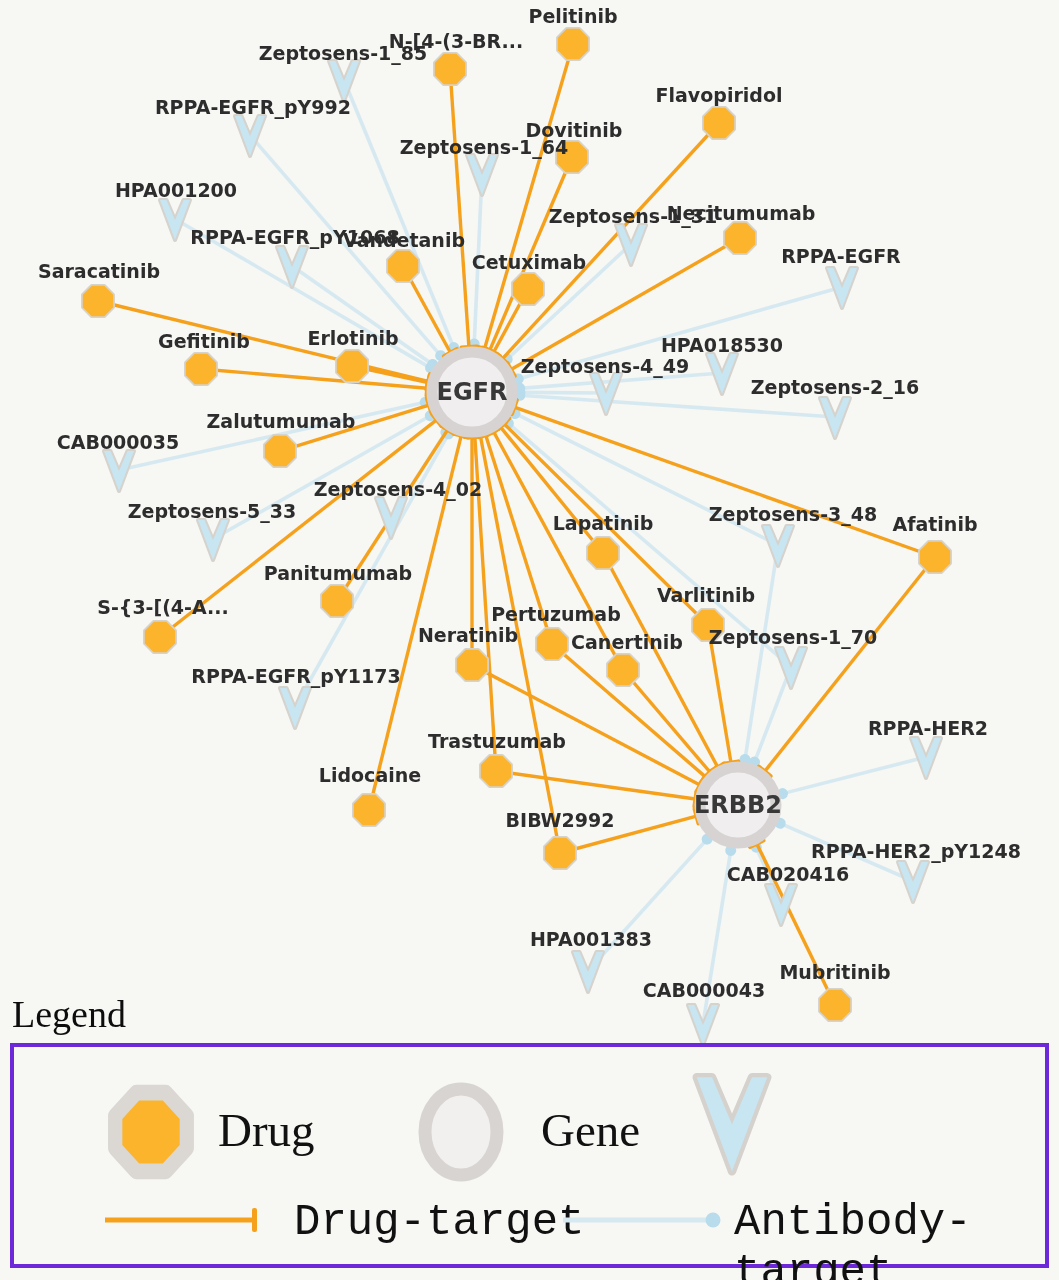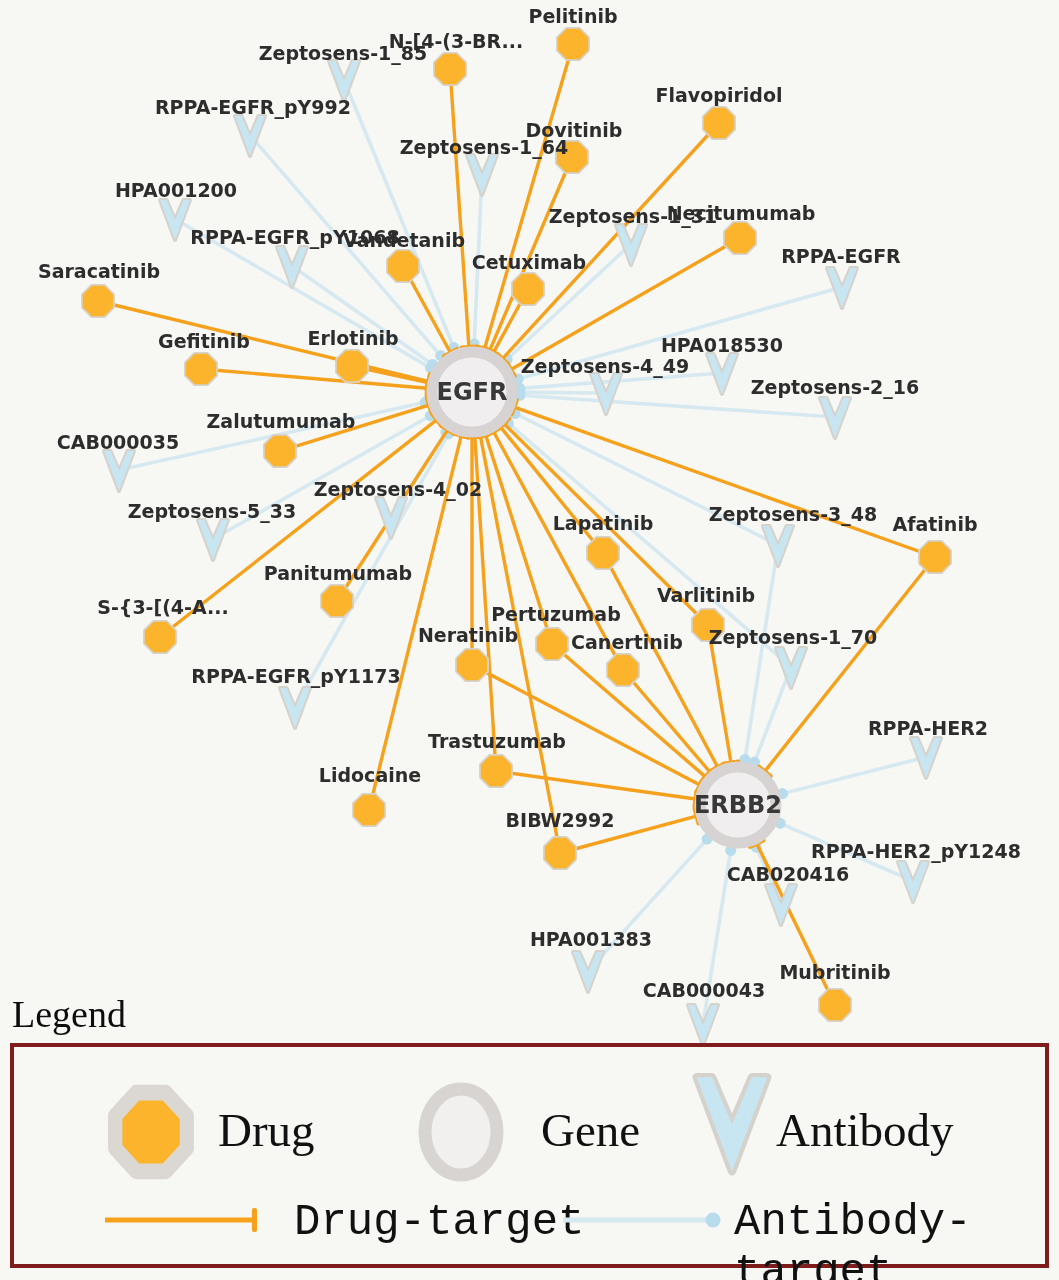--- a/index.html
+++ b/index.html
@@ -4,21 +4,21 @@
 <style>
   html,body{margin:0;padding:0;background:#f7f7f4;}
   #stage{position:relative;width:1059px;height:1280px;background:#f7f7f4;overflow:hidden;
          font-family:"DejaVu Sans",sans-serif;}
   #net{position:absolute;left:0;top:0;}
   .node-label{font-family:"DejaVu Sans",sans-serif;font-weight:bold;font-size:19px;fill:#2d2d2d;}
   .gene-label{font-family:"DejaVu Sans",sans-serif;font-weight:bold;font-size:24px;fill:#383838;}
   .legend-title{position:absolute;left:12px;top:992px;font-family:"Liberation Serif",serif;
                 font-weight:normal;font-size:38px;color:#0d0d0d;}
   .legend-box{position:absolute;left:10px;top:1043px;width:1031px;height:217px;
-              border:4px solid #7f1d1d;background:#f7f7f4;}
+              border:4px solid #6d28d9;background:#f7f7f4;}
   .legend-box .item-label{position:absolute;font-family:"Liberation Serif",serif;font-size:47px;color:#111;}
   .legend-box .edge-label{position:absolute;font-family:Liberation Mono, monospace;font-size:44px;color:#111;margin-left:8px;}
   .licon{position:absolute;}
 </style>
 </head>
 <body>
 
 <div id="stage">
 
   <svg id="net" width="1059" height="1280" viewBox="0 0 1059 1280">
@@ -290,21 +290,20 @@
     <svg class="licon" style="left:392px;top:26px" width="110" height="118" viewBox="-55 -59 110 118">
       <ellipse cx="0" cy="0" rx="36" ry="43" fill="#f2f0ef" stroke="#d8d4d2" stroke-width="13"></ellipse>
     </svg>
     <div class="item-label" style="left:527px;top:56px">Gene</div>
 
     <svg class="licon" style="left:668px;top:18px" width="100" height="126" viewBox="-50 -57 100 126">
       <g transform="scale(2.35)">
         <path d="M -15 -19 L 0 21 L 15 -19 L 8.5 -19 L 0 1 L -8.5 -19 Z" fill="#c8e5f2" stroke="#d5d1cc" stroke-width="3.6" stroke-linejoin="round" style="paint-order:stroke"></path>
       </g>
     </svg>
-    <div class="item-label" style="left:762px;top:56px">Antibody</div>
 
     <svg class="licon" style="left:88px;top:158px" width="175" height="30" viewBox="0 0 175 30">
       <line x1="3" y1="15" x2="152" y2="15" stroke="#F5A11C" stroke-width="5"></line>
       <rect x="150" y="3" width="5" height="24" rx="2" fill="#F5A11C"></rect>
     </svg>
     <div class="edge-label" style="left:272px;top:150px">Drug-target</div>
 
     <svg class="licon" style="left:546px;top:158px" width="175" height="30" viewBox="0 0 175 30">
       <line x1="3" y1="15" x2="148" y2="15" stroke="#d6e9f1" stroke-width="5"></line>
       <circle cx="153" cy="15" r="7.5" fill="#b9dcec"></circle>

